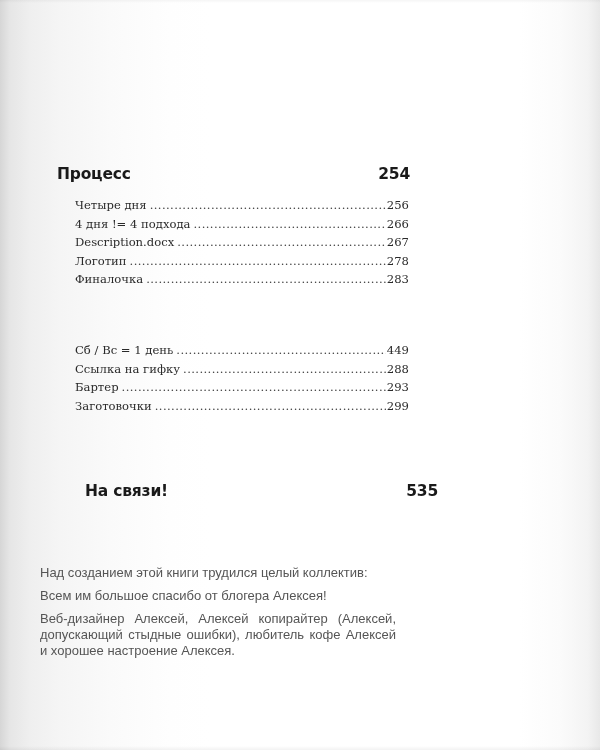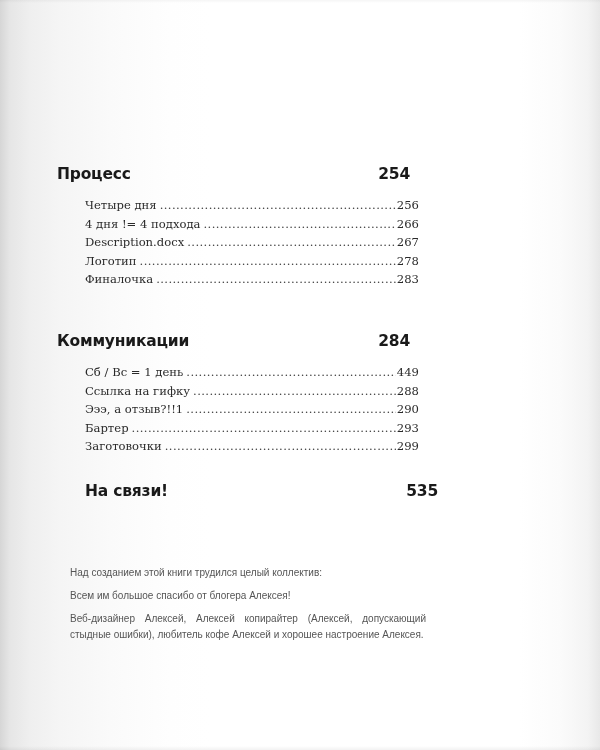--- a/index.html
+++ b/index.html
@@ -51,21 +51,21 @@
       color: #1a1a1a;
       height: 22px;
       line-height: 22px;
       letter-spacing: -0.2px;
     }
     .section-head .num {
       padding-right: 1px;
     }
     .entries {
       margin-top: 11px;
-      margin-left: 28px;
+      margin-left: 18px;
       width: 334px;
     }
     .entry {
       display: flex;
       align-items: baseline;
       font-family: "DejaVu Serif", serif;
       font-size: 11.6px;
       color: #2a2a2a;
       height: 18.6px;
       line-height: 18.6px;
@@ -87,25 +87,25 @@
     }
     .entry .page {
       flex: 0 0 auto;
     }
     #sec-0 { position: absolute; top: 0; left: 0; width: 354px; }
     #sec-1 { position: absolute; top: 167px; left: 0; width: 354px; }
     #sec-2 { position: absolute; top: 317px; left: 4px; width: 354px; margin-left: 24px; }
 
     .credits {
       position: absolute;
-      left: 70px;
+      left: 40px;
       top: 565px;
       width: 356px;
       font-family: "Liberation Sans", sans-serif;
-      font-size: 10px;
+      font-size: 13px;
       color: #555;
       line-height: 16px;
     }
     .credits p {
       margin: 0 0 7px 0;
       text-align: justify;
     }
   </style>
 </head>
 <body>
@@ -143,39 +143,30 @@
       </div>
       <div class="entry">
         <span class="title">Финалочка</span>
         <span class="leader"></span>
         <span class="page">283</span>
       </div>
     </div>
   </div>
 
   <div class="section" id="sec-1">
-    <div class="section-head">
-      <span>Коммуникации</span>
-      <span class="num">284</span>
-    </div>
     <div class="entries">
       <div class="entry">
         <span class="title">Сб / Вс = 1 день</span>
         <span class="leader"></span>
         <span class="page">449</span>
       </div>
       <div class="entry">
         <span class="title">Ссылка на гифку</span>
         <span class="leader"></span>
         <span class="page">288</span>
-      </div>
-      <div class="entry">
-        <span class="title">Эээ, а отзыв?!!1</span>
-        <span class="leader"></span>
-        <span class="page">290</span>
       </div>
       <div class="entry">
         <span class="title">Бартер</span>
         <span class="leader"></span>
         <span class="page">293</span>
       </div>
       <div class="entry">
         <span class="title">Заготовочки</span>
         <span class="leader"></span>
         <span class="page">299</span>

